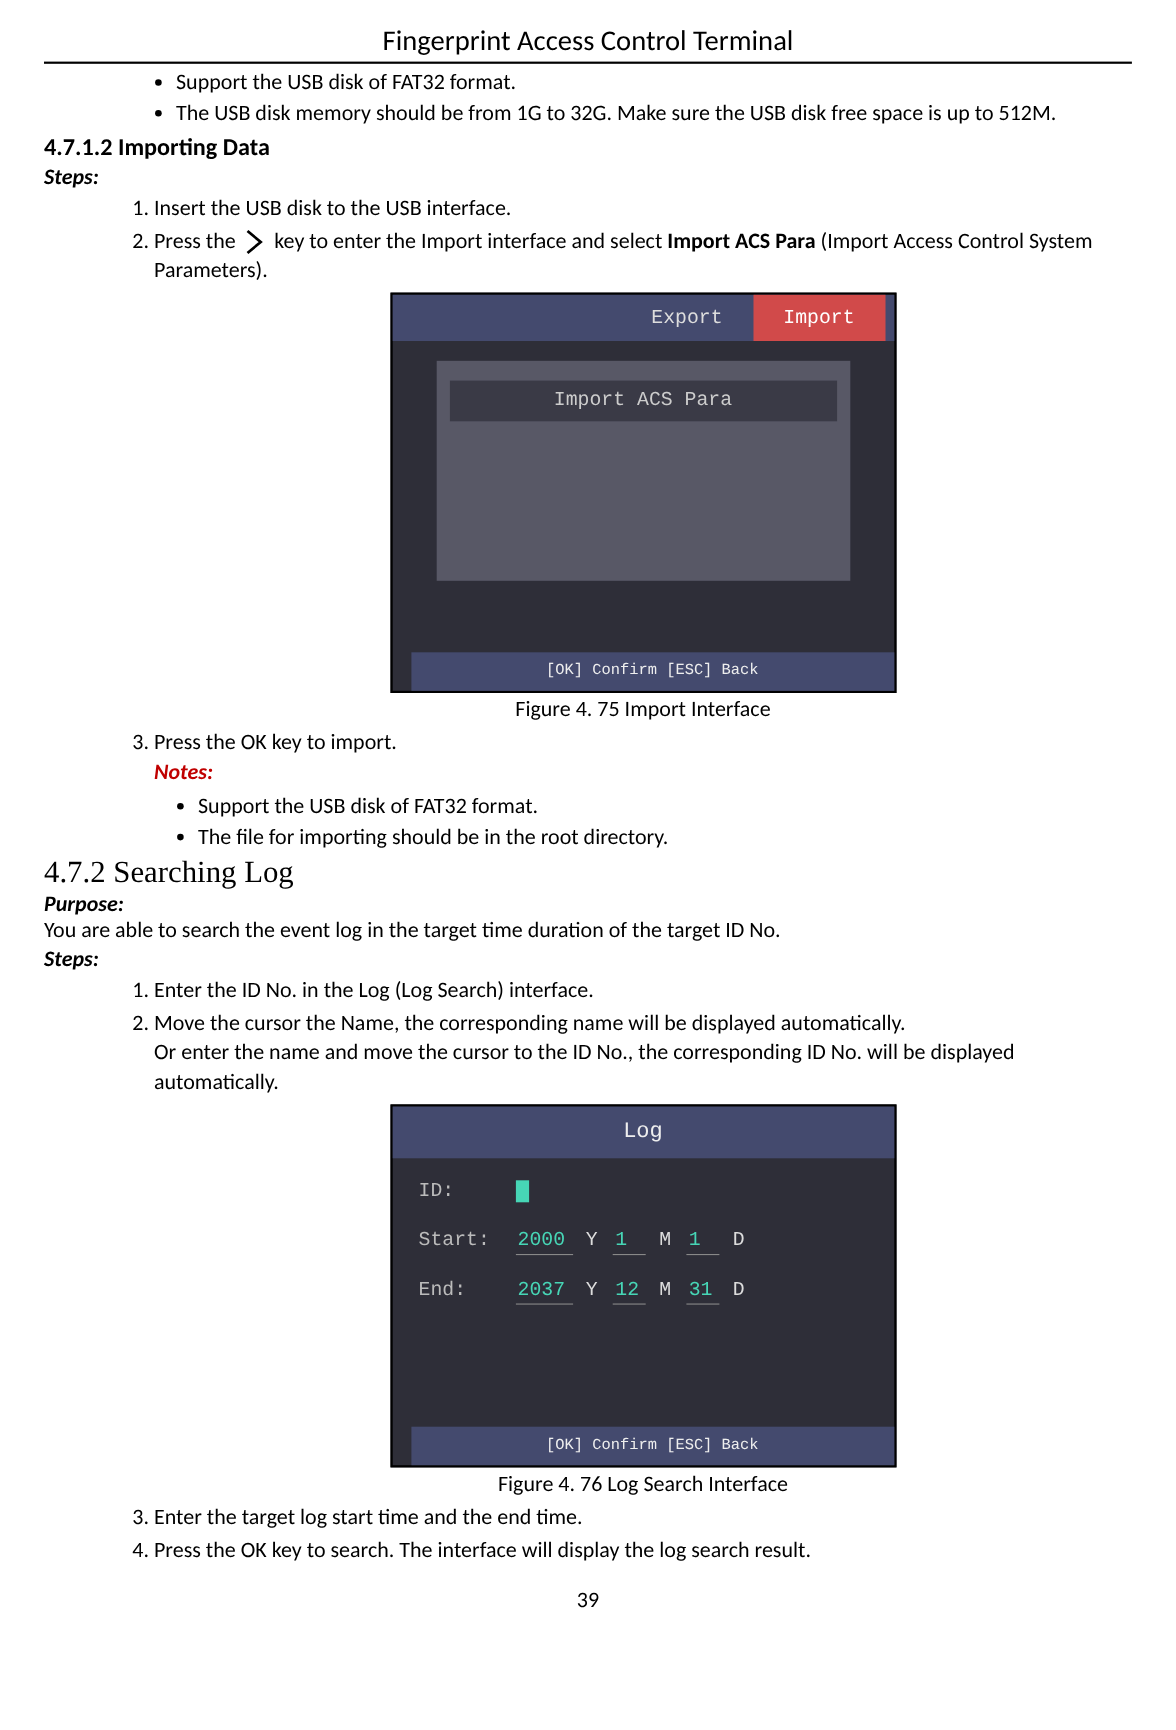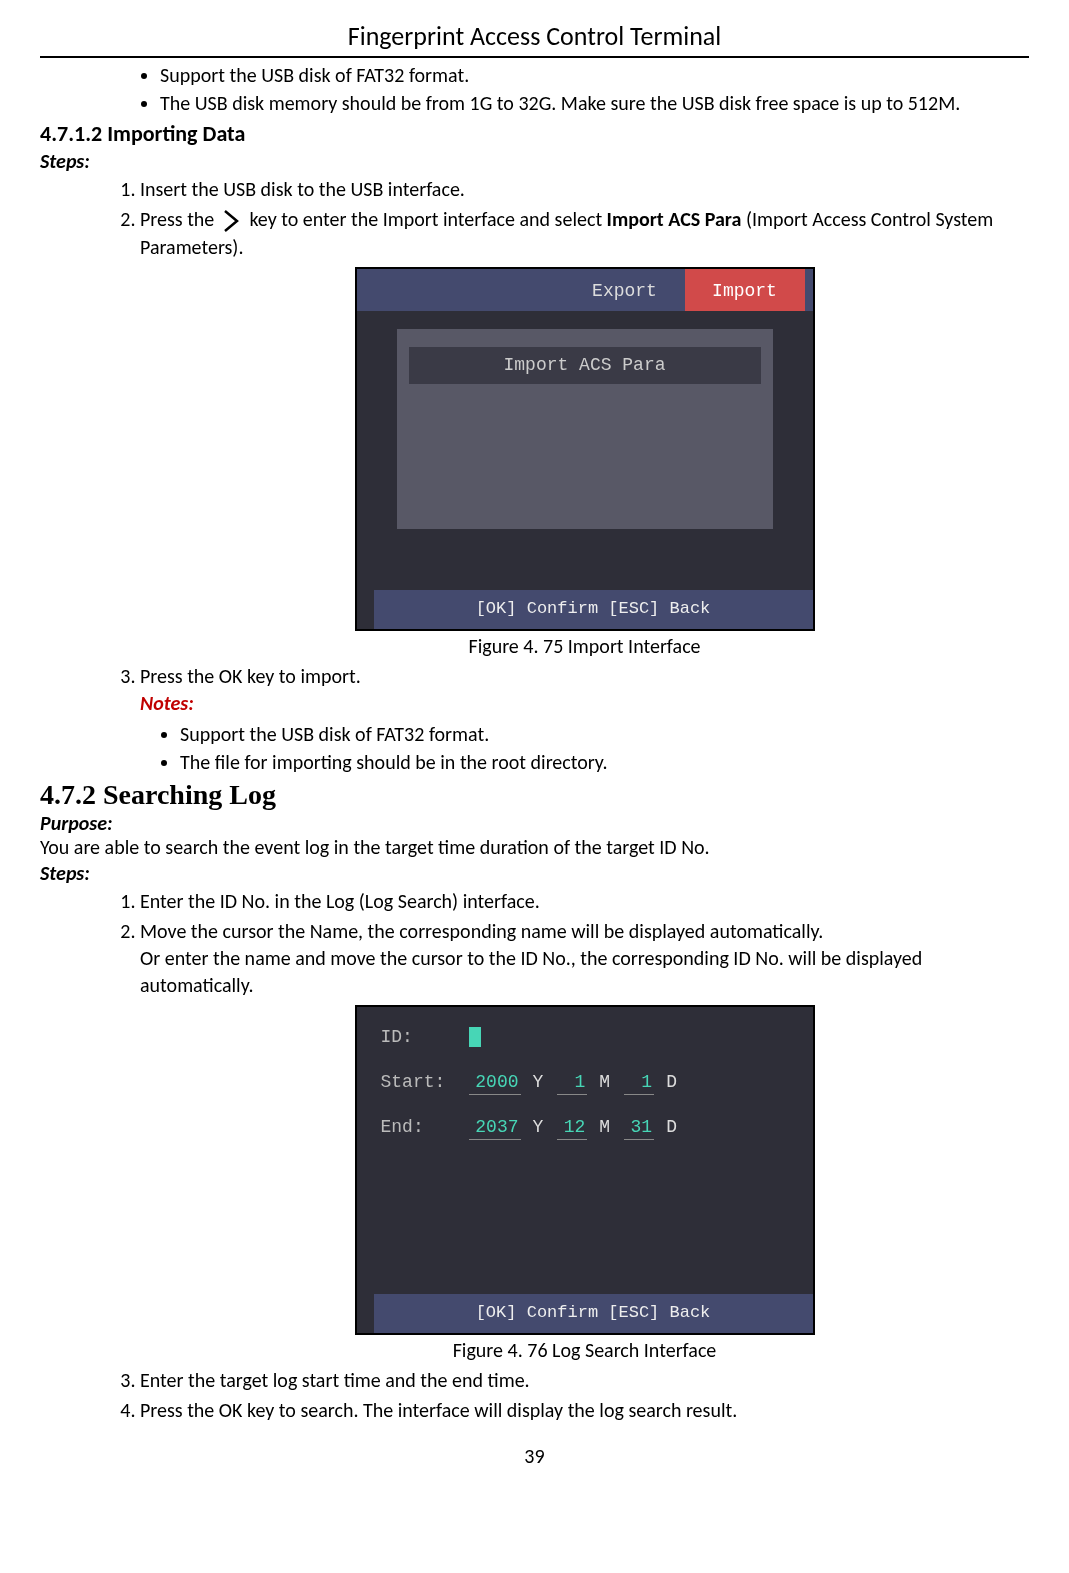--- a/index.html
+++ b/index.html
@@ -20,21 +20,21 @@
     margin-bottom: 2px;
   }
   .bullets {
     list-style: disc;
     margin: 4px 0 4px 120px;
     padding: 0;
   }
   .bullets li { margin: 2px 0; line-height: 1.3; }
   .bullets-narrow { margin-left: 140px; }
   .h4 { font-weight: bold; font-size: 22px; margin-top: 2px; }
-  .h3 { font-weight: bold; font-size: 28px; font-family: "Times New Roman", serif; margin-top: 2px; }
+  .h3 { font-weight: normal; font-size: 28px; font-family: "Times New Roman", serif; margin-top: 2px; }
   .steps-label { font-weight: bold; font-style: italic; margin-top: 2px; }
   .notes-label { font-weight: bold; font-style: italic; color: #c00000; margin-left: 100px; }
   .purpose-label { font-weight: bold; font-style: italic; }
   ol.steps {
     margin: 2px 0 2px 60px;
     padding-left: 40px;
   }
   ol.steps > li { margin: 3px 0; line-height: 1.35; }
   .chevron-icon {
     display: inline-block;
@@ -80,21 +80,21 @@
     color: #ccc;
     font-size: 18px;
     font-family: "Courier New", monospace;
   }
   .ui-footer {
     position: absolute;
     left: 17px; right: 0; bottom: 0;
     background: #444a6e;
     color: #eee;
     text-align: center;
-    font-size: 17px;
+    font-size: 14px;
     padding: 8px 0;
     font-family: "Courier New", monospace;
   }
   .fig-caption { text-align: center; font-size: 20px; margin: 2px 0 2px 0; }
 
   .ui-log { width: 460px; height: 330px; position: relative; }
   .ui-log .titlebar {
     background: #444a6e;
     color: #eee;
     text-align: center;
@@ -105,21 +105,21 @@
   .ui-log .form-area { padding: 18px 24px 0 24px; color: #aaa; font-family: "Courier New", monospace; font-size: 18px; }
   .ui-log .row { display: flex; align-items: center; margin-bottom: 20px; gap: 8px; }
   .ui-log .lbl { width: 80px; color: #bbb; }
   .ui-log .cursor {
     width: 12px; height: 20px; background: #47d6b6;
   }
   .ui-log .underline-field {
     display: inline-block;
     border-bottom: 1px solid #888;
     min-width: 52px;
-    text-align: right;
+    text-align: left;
     color: #47d6b6;
     padding: 0 2px;
   }
   .ui-log .unit { color: #ddd; margin: 0 6px 0 4px; }
   .page-num { text-align: center; margin-top: 20px; }
   b { font-weight: bold; }
 </style>
 </head>
 <body>
 
@@ -175,20 +175,21 @@
 <div class="steps-label">Steps:</div>
 
 <ol class="steps">
   <li>Enter the ID No. in the Log (Log Search) interface.</li>
   <li>
     <span>Move the cursor the Name, the corresponding name will be displayed automatically.</span><br>
     <span>Or enter the name and move the cursor to the ID No., the corresponding ID No. will be displayed automatically.</span>
 
     
     <div class="ui-screenshot ui-log">
+      <div class="titlebar">Log</div>
       <div class="form-area">
         <div class="row">
           <span class="lbl">ID:</span>
           <span class="cursor"></span>
         </div>
         <div class="row">
           <span class="lbl">Start:</span>
           <span class="underline-field">2000</span>
           <span class="unit">Y</span>
           <span class="underline-field" style="min-width:30px">1</span>

